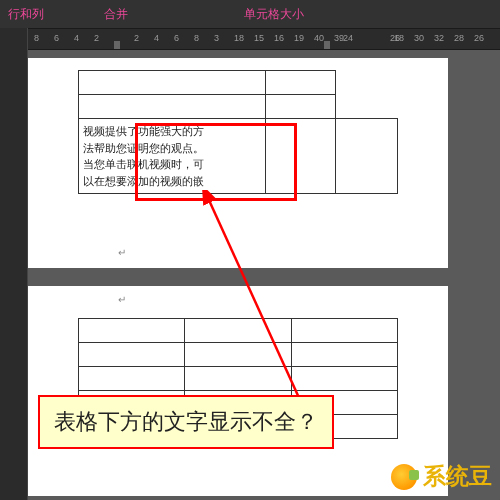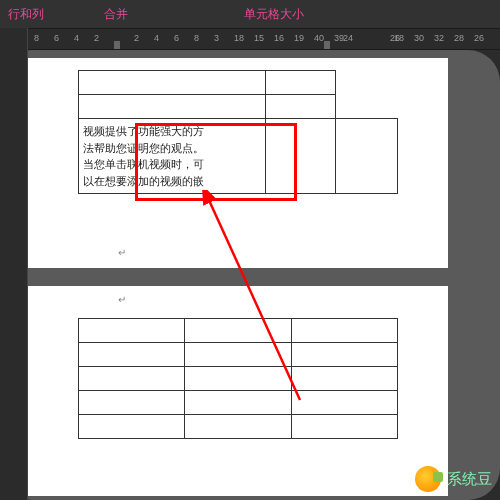--- a/index.html
+++ b/index.html
@@ -7,21 +7,21 @@
     
     .toolbar { background: #323232; height: 28px; display: flex; align-items: center; padding: 0 8px; color: #ccc; font-size: 12px; gap: 60px; }
     .toolbar-item { color: #ec4899; }
     
     .ruler { height: 22px; background: #2b2b2b; display: flex; align-items: center; padding-left: 28px; position: relative; border-top: 1px solid #1a1a1a; border-bottom: 1px solid #1a1a1a; }
     .ruler-corner { width: 28px; height: 22px; background: #2b2b2b; position: absolute; left: 0; border-right: 1px solid #444; }
     .ruler-scale { flex: 1; height: 100%; position: relative; overflow: hidden; color: #888; font-size: 8px; }
     .ruler-tick { position: absolute; top: 4px; font-size: 9px; color: #999; }
     .ruler-tab { position: absolute; top: 12px; width: 6px; height: 8px; background: #666; }
     
-    .content-area { position: relative; background: #5a5a5a; height: 450px; padding: 8px 0 0 28px; border-radius: 32px; }
+    .content-area { position: relative; background: #5a5a5a; height: 450px; padding: 8px 0 0 28px; }
     .vruler { position: absolute; left: 0; top: 0; width: 28px; height: 100%; background: #2b2b2b; border-right: 1px solid #444; }
     
     .page { background: white; width: 420px; margin-bottom: 18px; padding: 12px 8px; position: relative; }
     .page1 { height: 210px; }
     .page2 { height: 210px; }
     
     table.doc-table { border-collapse: collapse; width: 320px; margin: 0 auto; }
     table.doc-table td { border: 1px solid #333; height: 24px; font-size: 11px; padding: 4px; vertical-align: top; }
     .cell-wide { width: 240px; }
     .cell-narrow { width: 80px; }
@@ -30,21 +30,21 @@
     .text-content { font-size: 11px; line-height: 1.5; color: #222; }
     .red-highlight { position: absolute; border: 3px solid red; width: 162px; height: 78px; left: 107px; top: 65px; pointer-events: none; z-index: 5; }
     
     .arrow-svg { position: absolute; left: 200px; top: 140px; z-index: 6; pointer-events: none; }
     
     .callout { position: absolute; left: 38px; top: 345px; background: #ffffcc; border: 2px solid red; padding: 10px 14px; font-size: 22px; color: #222; z-index: 10; font-family: "SimSun", serif; }
     
     .watermark { position: absolute; right: 8px; bottom: 8px; display: flex; align-items: center; gap: 6px; z-index: 20; }
     .wm-icon { width: 26px; height: 26px; border-radius: 50%; background: radial-gradient(circle at 40% 40%, #ffcc33 0%, #ff9900 70%); position: relative; }
     .wm-icon::after { content: ''; position: absolute; width: 10px; height: 10px; background: #8bc34a; border-radius: 2px; right: -2px; top: 6px; }
-    .wm-text { font-size: 15px; font-weight: normal; color: #86efac; font-family: "Microsoft YaHei"; }
+    .wm-text { font-size: 23px; font-weight: bold; color: #eab308; font-family: "Microsoft YaHei"; }
     
     .para-mark { color: #888; font-size: 10px; }
   </style>
 </head>
 <body>
 
 <div class="toolbar">
   <span class="toolbar-item">行和列</span>
   <span class="toolbar-item">合并</span>
   <span class="toolbar-item" style="margin-left:56px">单元格大小</span>
@@ -147,18 +147,21 @@
           </tr>
       <tr>
             <td></td>
             <td></td>
             <td></td>
           </tr>
     </tbody>
       </table>
   </div>
 
+  <div class="callout">
+    <span>表格下方的文字显示不全？</span>
+  </div>
 </div>
 
 <div class="watermark">
   <div class="wm-icon"></div>
   <span class="wm-text">系统豆</span>
 </div>
 
 </body></html>

